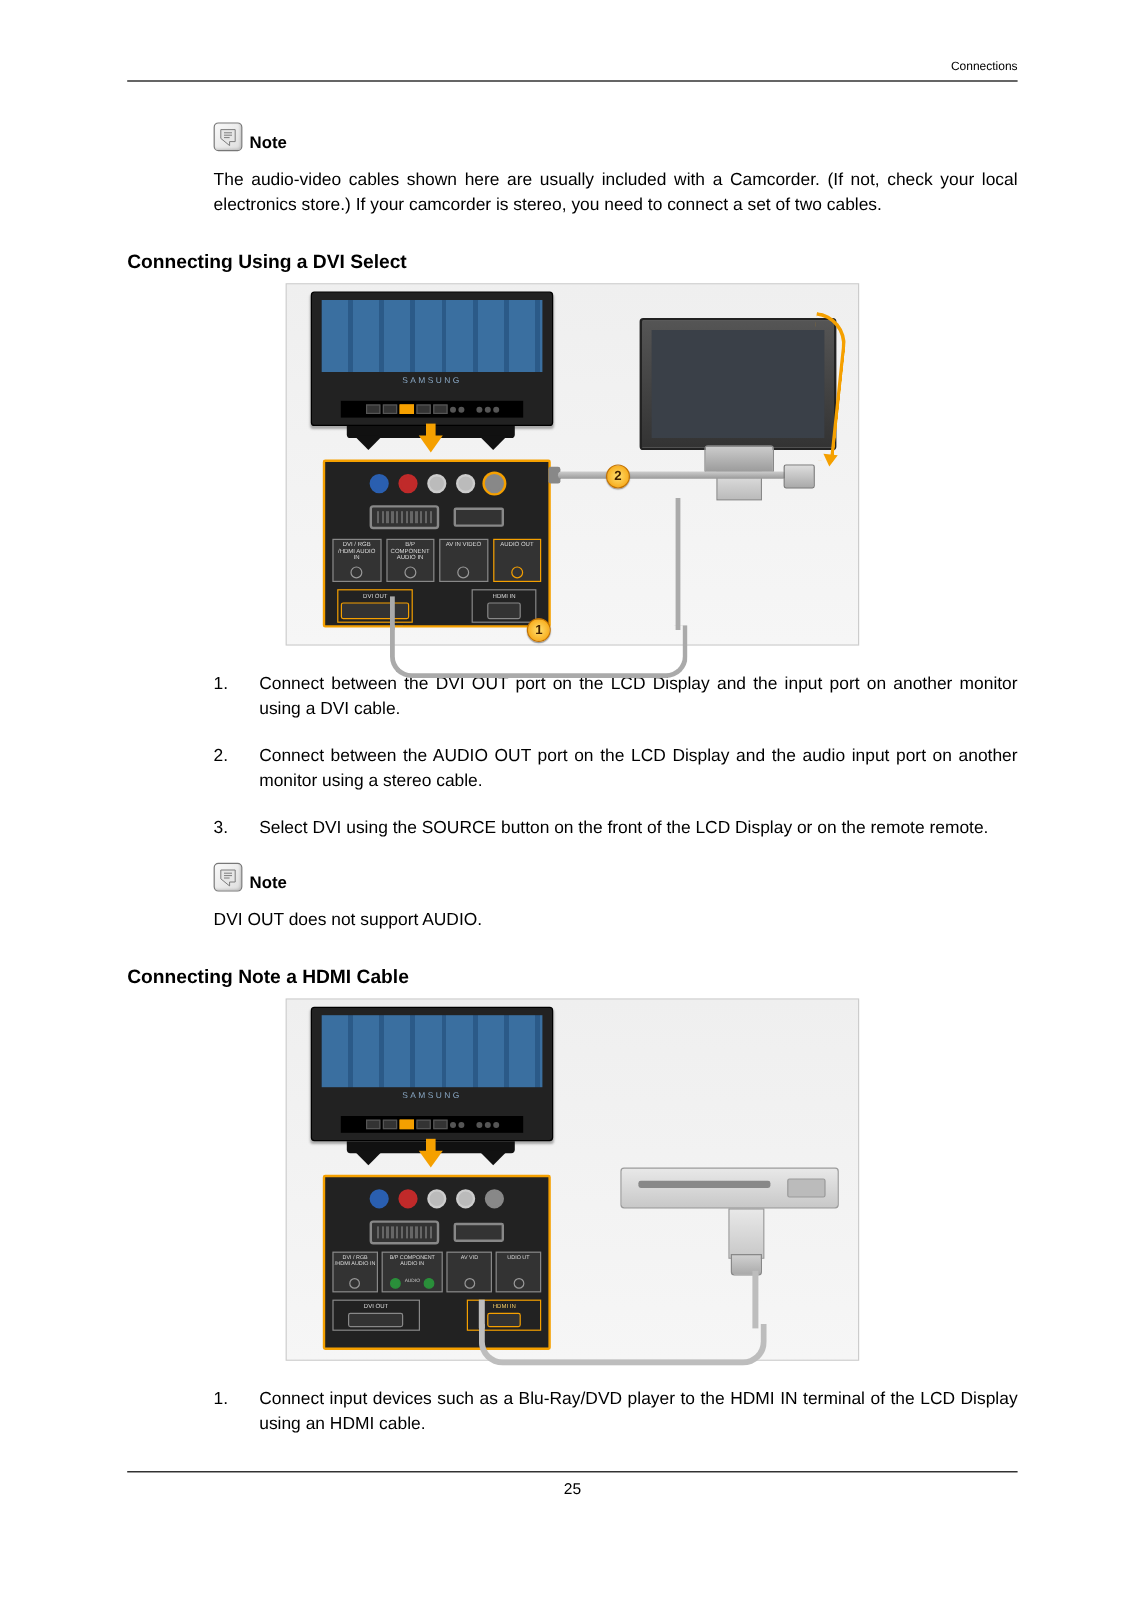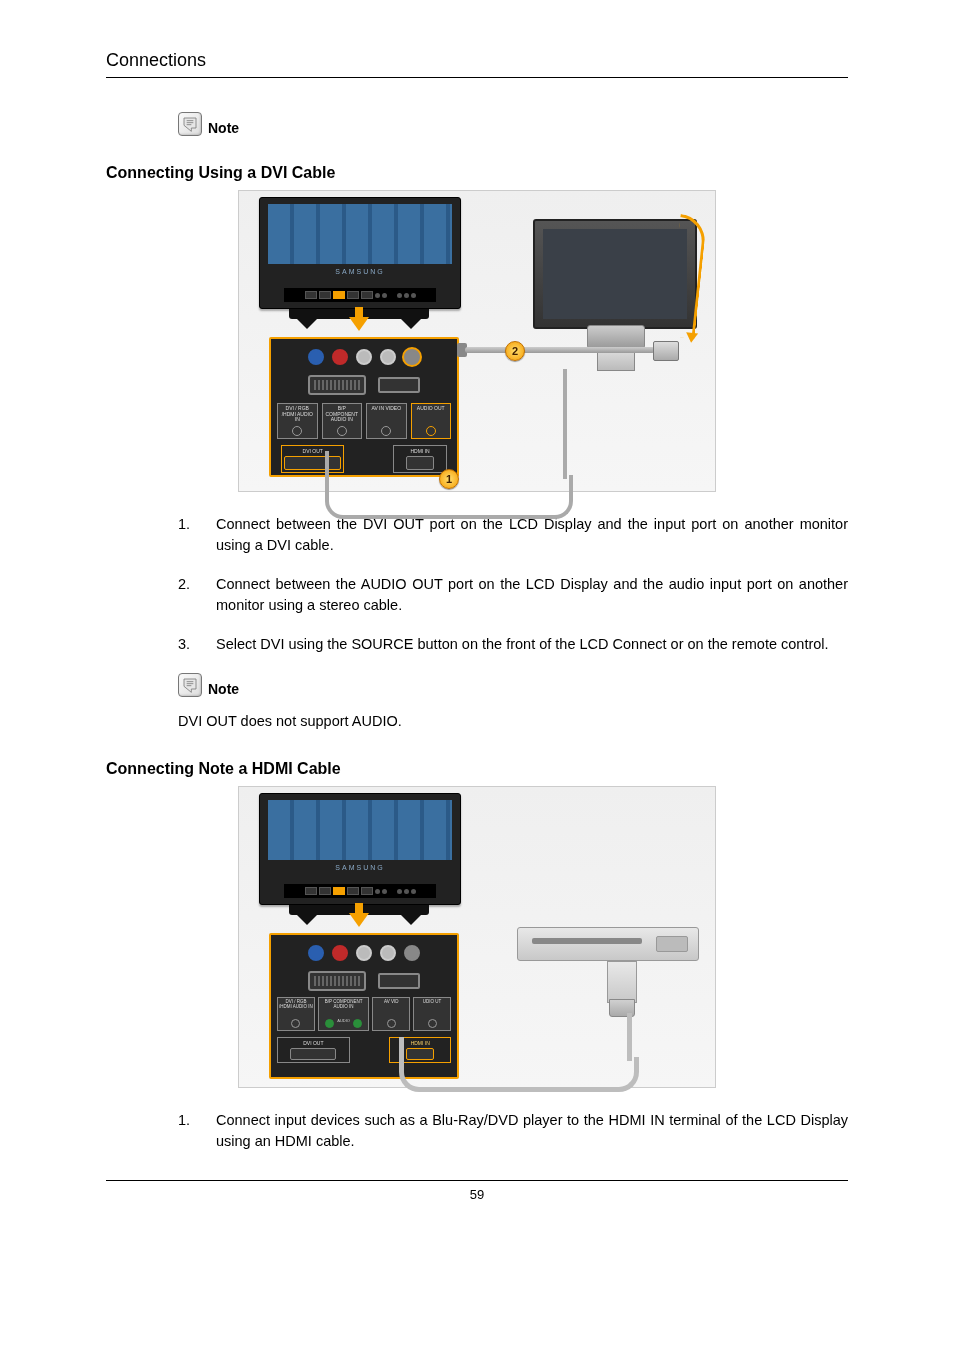--- a/index.html
+++ b/index.html
@@ -10,22 +10,22 @@
     color: #000;
   }
   .page {
     width: 954px;
     min-height: 1350px;
     box-sizing: border-box;
     padding: 50px 106px 30px 106px;
     position: relative;
   }
   .running-head {
-    text-align: left;
-    font-size: 18px;
+    text-align: right;
+    font-size: 10px;
     padding-bottom: 6px;
     border-bottom: 1.5px solid #000;
   }
   .note-block {
     margin-top: 34px;
     display: flex;
     align-items: flex-end;
     gap: 6px;
   }
   .note-icon {
@@ -395,23 +395,24 @@
   <div style="padding-left:72px;">
     <div class="note-block">
       <div class="note-icon">
         <svg viewBox="0 0 24 24">
             <path d="M3 3 L21 3 L21 18 L14 18 L14 23 L3 14 Z" fill="#e6e6e6" stroke="#777" stroke-width="1.2"></path>
             <path d="M7 7 L17 7 M7 10 L17 10 M7 13 L14 13" stroke="#777" stroke-width="1.2" fill="none"></path>
           </svg>
       </div>
       <span class="note-label">Note</span>
     </div>
+    <div class="body-text">The audio-video cables shown here are usually included with a Camcorder. (If not, check your local electronics store.) If your camcorder is stereo, you need to connect a set of two cables.</div>
   </div>
 
-  <div class="section-title">Connecting Using a DVI Cable</div>
+  <div class="section-title">Connecting Using a DVI Select</div>
 
   <div class="figure-wrap">
     <div class="fig1 figure-frame">
 
       <div class="monitor-stand">
         <div class="mon-bezel">
           <div class="mon-screen"></div>
           <div class="mon-brand">SAMSUNG</div>
           <div class="mon-panel">
             <span class="mon-slot"></span>
@@ -510,21 +511,21 @@
     <div class="ol-row">
         <span class="ol-num">1.</span>
         <span class="ol-text">Connect between the DVI OUT port on the LCD Display and the input port on another monitor using a DVI cable.</span>
       </div>
     <div class="ol-row">
         <span class="ol-num">2.</span>
         <span class="ol-text">Connect between the AUDIO OUT port on the LCD Display and the audio input port on another monitor using a stereo cable.</span>
       </div>
     <div class="ol-row">
         <span class="ol-num">3.</span>
-        <span class="ol-text">Select DVI using the SOURCE button on the front of the LCD Connect or on the remote control.</span>
+        <span class="ol-text">Select DVI using the SOURCE button on the front of the LCD Display or on the remote remote.</span>
       </div>
   </div>
 
   <div style="padding-left:72px;">
     <div class="note-block" style="margin-top:6px;">
       <div class="note-icon">
         <svg viewBox="0 0 24 24">
             <path d="M3 3 L21 3 L21 18 L14 18 L14 23 L3 14 Z" fill="#e6e6e6" stroke="#777" stroke-width="1.2"></path>
             <path d="M7 7 L17 7 M7 10 L17 10 M7 13 L14 13" stroke="#777" stroke-width="1.2" fill="none"></path>
           </svg>
@@ -627,15 +628,15 @@
   </div>
 
   <div class="ol" style="padding-left:72px;">
     <div class="ol-row">
         <span class="ol-num">1.</span>
         <span class="ol-text">Connect input devices such as a Blu-Ray/DVD player to the HDMI IN terminal of the LCD Display using an HDMI cable.</span>
       </div>
   </div>
 
   <div class="footer">
-    <span>59</span>
+    <span>25</span>
   </div>
 </div>
 
 </body></html>

